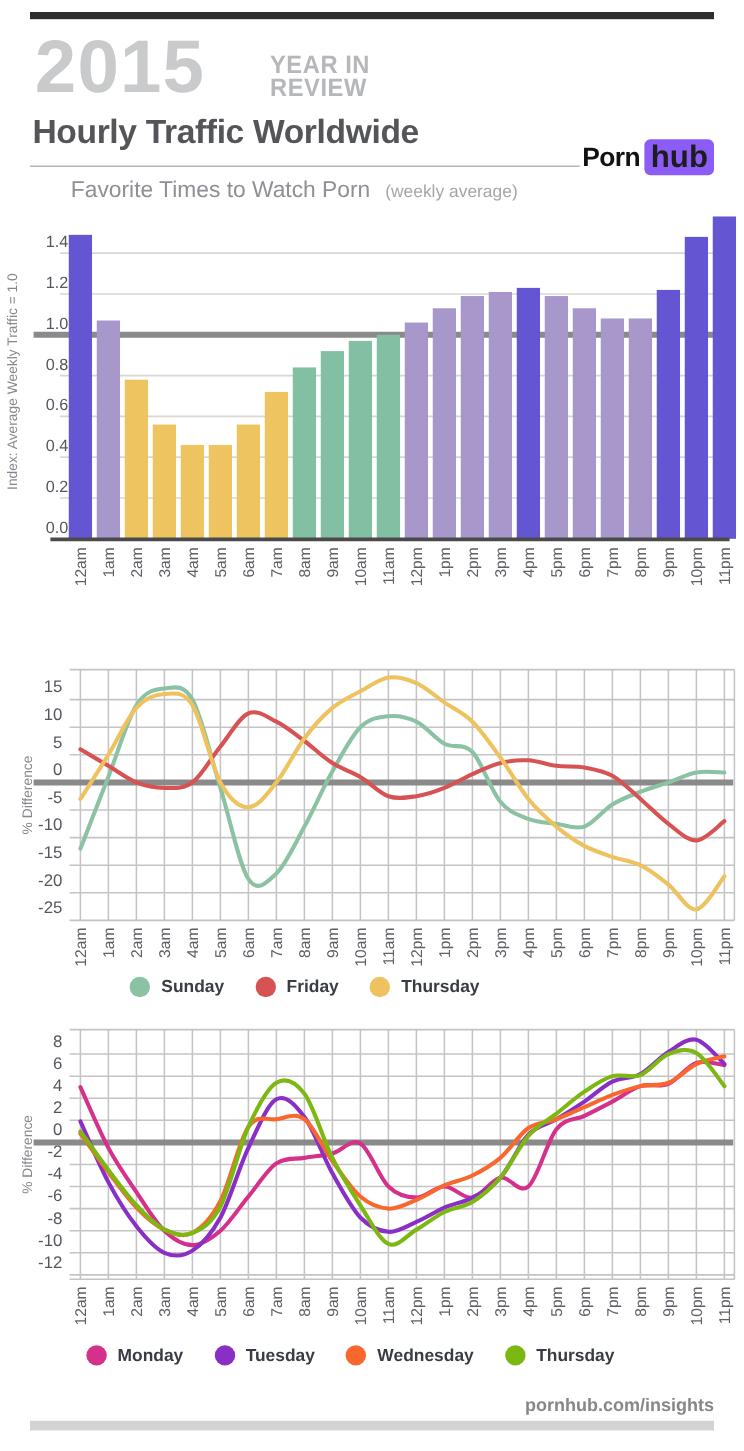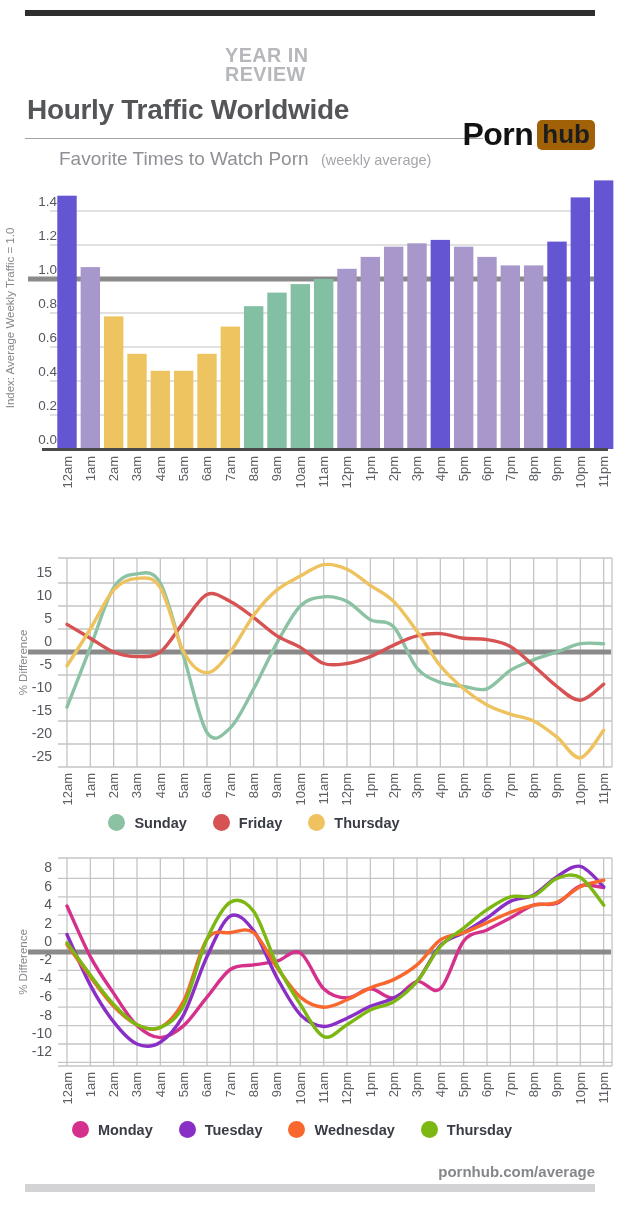--- a/index.html
+++ b/index.html
@@ -6,21 +6,21 @@
   #page{position:relative;width:620px;height:1209px;background:#fff;
         font-family:"Liberation Sans",sans-serif;overflow:hidden;}
   .topbar{position:absolute;left:25px;top:10px;width:570px;height:6px;background:#2e2e2e;}
   .year{position:absolute;left:29px;top:26px;font-size:62px;font-weight:800;
         color:#c9cacc;letter-spacing:1px;line-height:1;}
   .yir{position:absolute;left:225px;top:45px;font-size:21px;font-weight:800;color:#b5b7ba;
        line-height:19px;letter-spacing:.5px;transform:scaleX(.94);transform-origin:left;}
   .h1{position:absolute;left:27px;top:94px;font-size:28px;font-weight:700;color:#545559;letter-spacing:-.3px;}
   .rule{position:absolute;left:25px;top:138px;width:458px;height:1px;background:#a3a3a3;}
   .logo{position:absolute;top:116px;right:25px;display:flex;align-items:center;}
-  .logo .porn{font-size:32px;font-weight:800;color:#121212;letter-spacing:-.5px;}
+  .logo .porn{font-size:22px;font-weight:800;color:#121212;letter-spacing:-.5px;}
   .logo .hub{margin-left:4px;font-size:26px;font-weight:800;color:#1d1d1d;
              border-radius:5px;padding:0 5px 2px 5px;line-height:28px;}
   .sec{position:absolute;left:27px;white-space:nowrap;margin-left:32px;}
   .sec .t{font-size:19px;color:#8e9095;}
   .sec .s{font-size:14.5px;color:#a4a6ab;margin-left:8px;}
   #sec1{top:148px;}
   #sec2{top:513px;}
   #charts{position:absolute;left:0;top:0;width:620px;height:1209px;pointer-events:none;}
   .gridA{stroke:#d7d7d7;stroke-width:1.4;}
   .gridB{stroke:#c4c4c4;stroke-width:1.3;}
@@ -40,31 +40,32 @@
   .leg-label{font-size:14.5px;font-weight:700;color:#393c45;}
   .footlink{position:absolute;right:25px;top:1163px;font-size:15px;font-weight:700;color:#85878a;}
   .footbar{position:absolute;left:25px;top:1184px;width:570px;height:8px;background:#d3d3d5;}
 </style>
 </head>
 <body>
 
 <div id="page">
   <div class="topbar"></div>
 
+  <div class="year">2015</div>
   <div class="yir">
     <div>YEAR IN</div>
     <div>REVIEW</div>
   </div>
 
   <div class="h1">Hourly Traffic Worldwide</div>
   <div class="rule"></div>
 
   <div class="logo">
     <span class="porn">Porn</span>
-    <span class="hub" id="hubbox" style="background: #a16207;">hub</span>
+    <span class="hub" id="hubbox" style="background: #8b5cf6;">hub</span>
   </div>
 
   <div class="sec" id="sec1">
     <span class="t">Favorite Times to Watch Porn</span>
     <span class="s">(weekly average)</span>
   </div>
 
 
   <svg id="charts" viewBox="0 0 620 1209" xmlns="http://www.w3.org/2000/svg">
       <text x="57" y="444" text-anchor="end" class="tickA">0.0</text>
@@ -310,15 +311,15 @@
       <div class="leg-item">
         <span class="dot" style="background: rgb(248, 104, 46);"></span>
         <span class="leg-label">Wednesday</span>
       </div>
       <div class="leg-item">
         <span class="dot" style="background: rgb(124, 183, 18);"></span>
         <span class="leg-label">Thursday</span>
       </div>
     </div>
 
-  <div class="footlink">pornhub.com/average</div>
+  <div class="footlink">pornhub.com/insights</div>
   <div class="footbar"></div>
 </div>
 
 </body></html>

